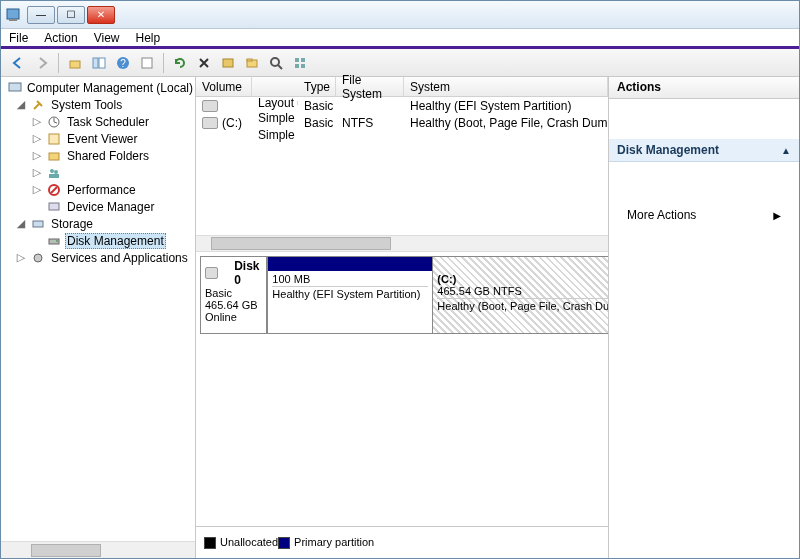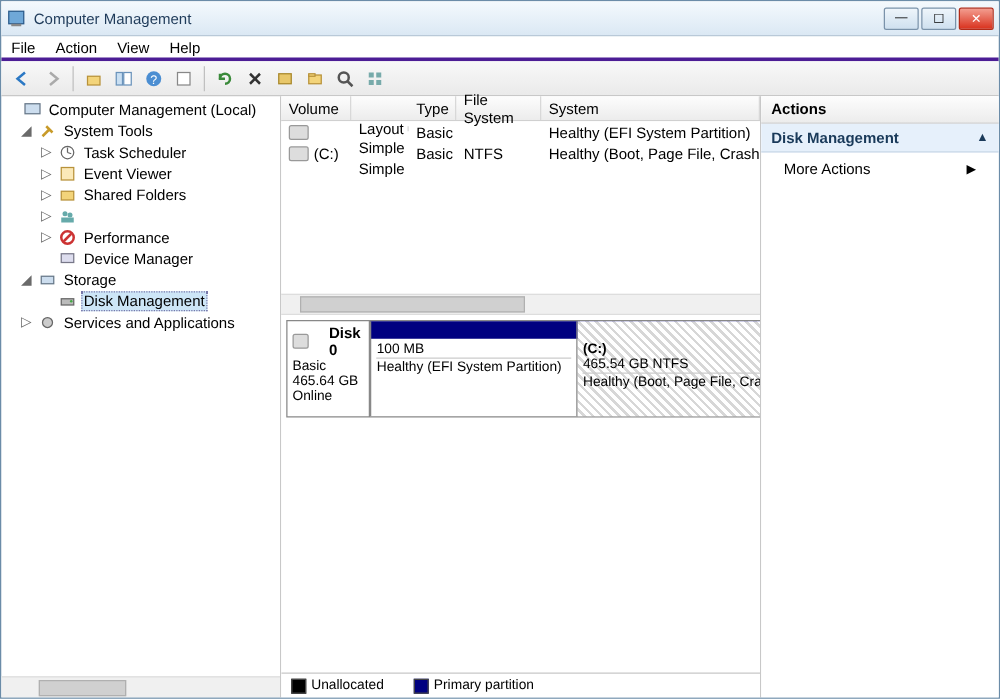--- a/index.html
+++ b/index.html
@@ -46,21 +46,21 @@
     width: 22px; height: 22px; border:1px solid transparent;
     display:flex; align-items:center; justify-content:center;
     border-radius:2px;
   }
   .tb-sep { width:1px; height:20px; background:#c0c0c0; margin:0 3px; }
   
   .body {
     display:flex; height: calc(559px - 28px - 20px - 28px - 2px);
   }
   .tree-pane {
-    width: 224px; border-right:1px solid #c8c8c8;
+    width: 195px; border-right:1px solid #c8c8c8;
     display:flex; flex-direction:column;
     overflow:hidden;
   }
   .tree {
     flex:1; overflow:hidden; padding:2px 0;
   }
   .tree-row {
     display:flex; align-items:center; height:17px;
     padding-left:2px; white-space:nowrap; cursor:default;
   }
@@ -124,30 +124,30 @@
     font-size:11px; overflow:hidden;
   }
   .part:first-child{border-left:none;}
   .part.hatch {
     background-image: repeating-linear-gradient(45deg,#ffffff,#ffffff 3px,#d7d7d7 3px,#d7d7d7 5px);
   }
   .part .pname{font-weight:bold;}
   .part .psize{}
   .part .pstat{border-top:1px solid #ccc;margin-top:1px;padding-top:1px;white-space:nowrap;}
   .legend {
-    height:20px; border-top:1px solid #c8c8c8; display:flex; align-items:center;
-    gap:24px; padding:0 8px; font-size:11px;
+    height:32px; border-top:1px solid #c8c8c8; display:flex; align-items:center;
+    gap:0; padding:0 8px; font-size:11px;
   }
   .lg-sw{width:12px;height:12px;border:1px solid #444;display:inline-block;margin-right:4px;vertical-align:middle;}
   .lg-sw.black{background:#000;}
   .lg-sw.navy{background:#000080;}
   
   .actions-pane {
     width:190px; background:#fff;
-    display:flex;flex-direction:column;
+    display:flex;flex-direction:column;gap:40px;
   }
   .actions-hdr {
     height:22px; background:linear-gradient(to bottom,#fdfdfd,#ececec);
     border-bottom:1px solid #c8c8c8;
     padding:3px 8px; font-weight:bold;
   }
   .actions-sect {
     background:#e6f0fb; padding:4px 8px;
     border-bottom:1px solid #c9d8e8;
     display:flex; justify-content:space-between; align-items:center;
@@ -164,21 +164,20 @@
 </head>
 <body>
 
 <div class="titlebar">
   <span class="app-icon">
     <svg width="16" height="16">
         <rect x="2" y="2" width="12" height="10" fill="#6fa8d8" stroke="#2a5a8a"></rect>
         <rect x="4" y="12" width="8" height="2" fill="#888"></rect>
       </svg>
   </span>
-  <span class="title">Computer Management</span>
   <div class="win-btns">
     <div class="win-btn">—</div>
     <div class="win-btn">☐</div>
     <div class="win-btn close">✕</div>
   </div>
 </div>
 
 <div class="menubar">
   <span class="menu-item">File</span>
   <span class="menu-item">Action</span>

